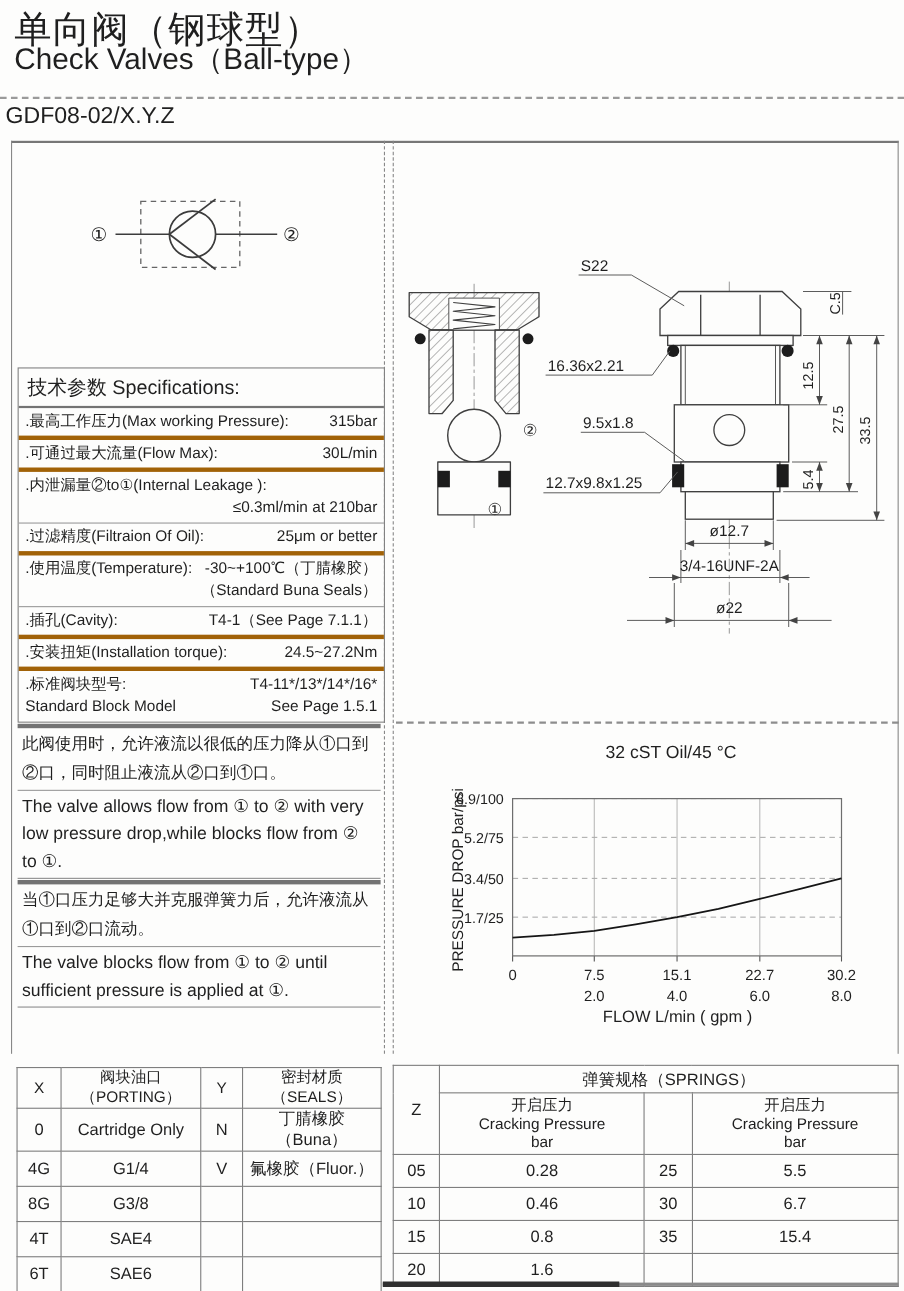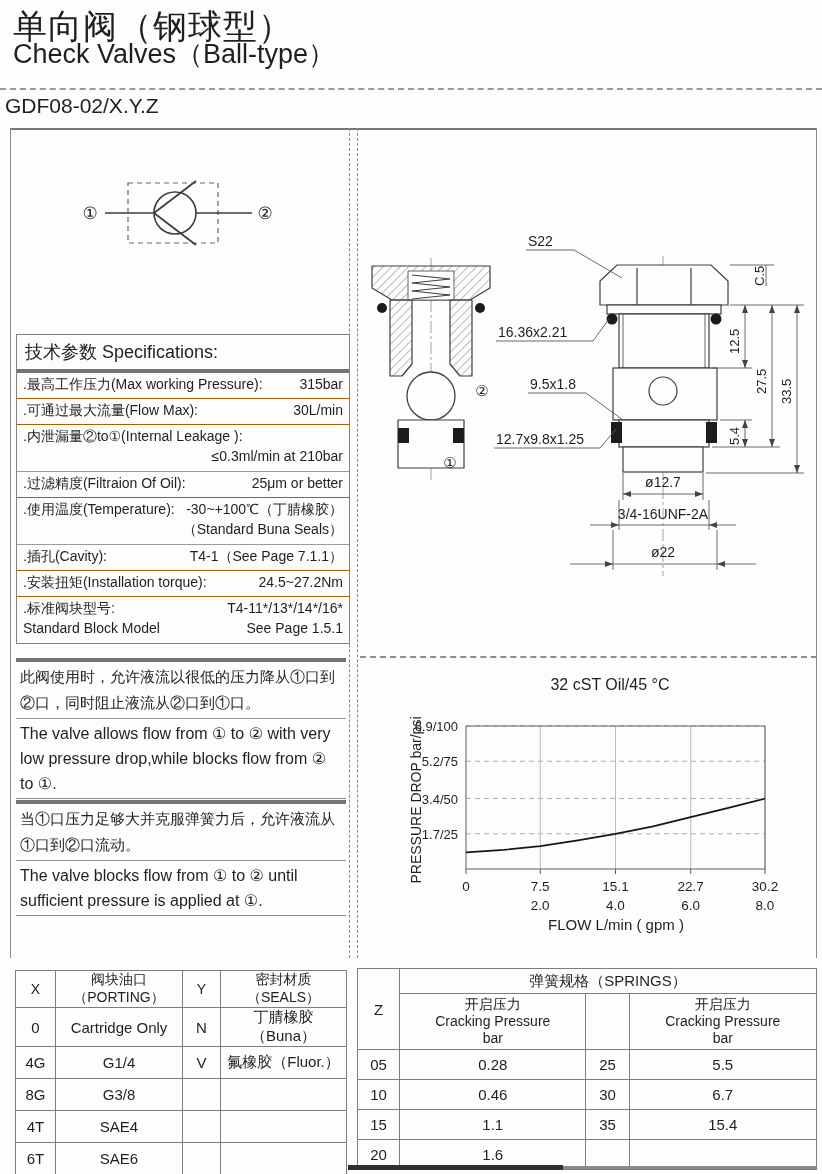--- a/index.html
+++ b/index.html
@@ -11,22 +11,22 @@
   .model{left:5px;top:94px;font-size:21px;}
   .frame-top{left:10px;top:128px;width:807px;border-top:2px solid #777;}
   .frame-left{left:10px;top:128px;height:830px;border-left:1px solid #888;}
   .frame-right{left:816px;top:128px;height:830px;border-left:1px solid #888;}
   .divider-v1{left:349px;top:128px;height:830px;border-left:1px dashed #888;}
   .divider-v2{left:357px;top:128px;height:830px;border-left:1px dashed #888;}
   .divider-h{left:360px;top:656px;width:457px;border-top:2px dashed #8d8d8d;}
 
   
   .spec-table{left:16px;top:334px;width:332px;border:1px solid #828282;font-size:14px;}
-  .spec-heading{padding:5px 8px;font-size:18px;border-bottom:4px solid #737373;}
-  .spec-row{display:flex;justify-content:space-between;padding:3px 6px;border-bottom:1px solid #a16207;min-height:19px;align-items:baseline;}
+  .spec-heading{padding:5px 8px;font-size:18px;border-bottom:2px solid #737373;}
+  .spec-row{display:flex;justify-content:space-between;padding:3px 6px;border-bottom:4px solid #a16207;min-height:19px;align-items:baseline;}
   .spec-row:last-child{border-bottom:none;}
   .spec-row .val{text-align:right;white-space:nowrap;}
   .spec-two{padding:3px 6px;border-bottom:1px solid #9a9a9a;}
   .spec-two .line{display:flex;justify-content:space-between;align-items:baseline;min-height:20px;}
 
   .para{left:16px;top:658px;width:330px;border-top:4px solid #737373;border-bottom:1px solid #8d8d8d;}
   .para2{top:800px;}
   .para .zh{font-size:15px;line-height:26px;padding:2px 4px;border-bottom:1px solid #9a9a9a;}
   .para .en{font-size:16px;line-height:25px;padding:2px 4px;}
 
@@ -366,21 +366,21 @@
       <td>5.5</td>
     </tr>
     <tr>
       <td>10</td>
       <td>0.46</td>
       <td>30</td>
       <td>6.7</td>
     </tr>
     <tr>
       <td>15</td>
-      <td>1.1</td>
+      <td>0.8</td>
       <td>35</td>
       <td>15.4</td>
     </tr>
     <tr>
       <td>20</td>
       <td>1.6</td>
       <td></td>
       <td></td>
     </tr>
   </tbody>

